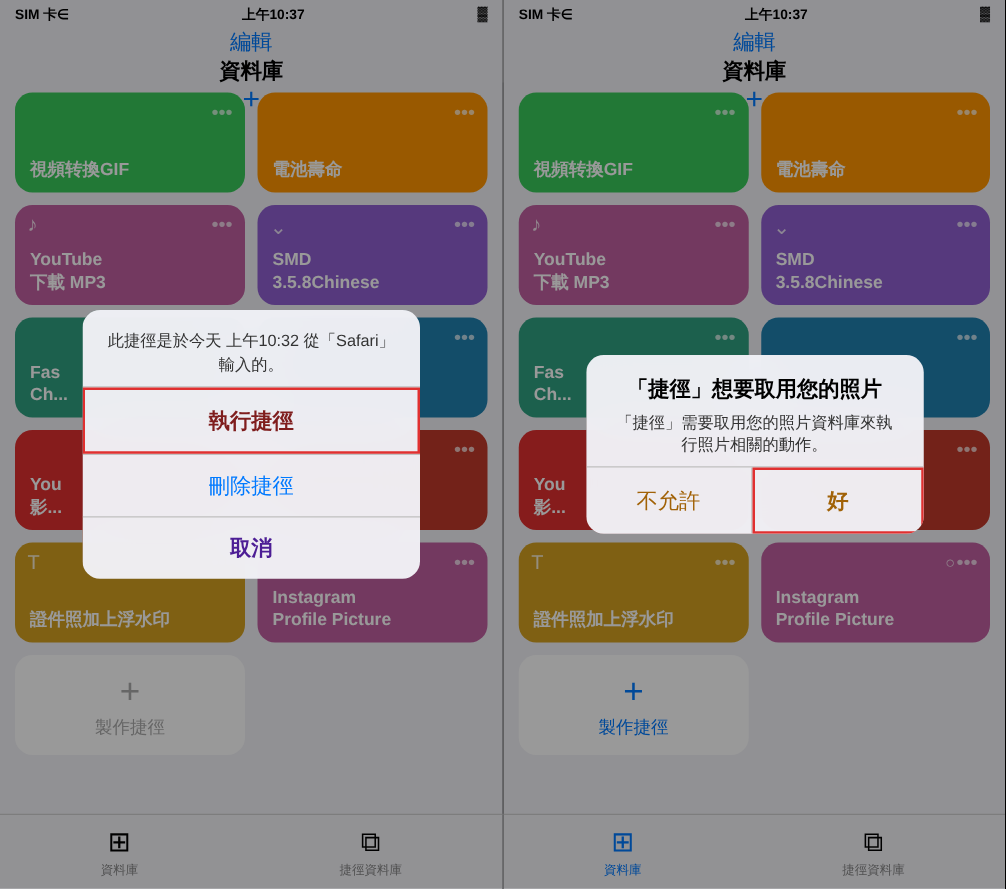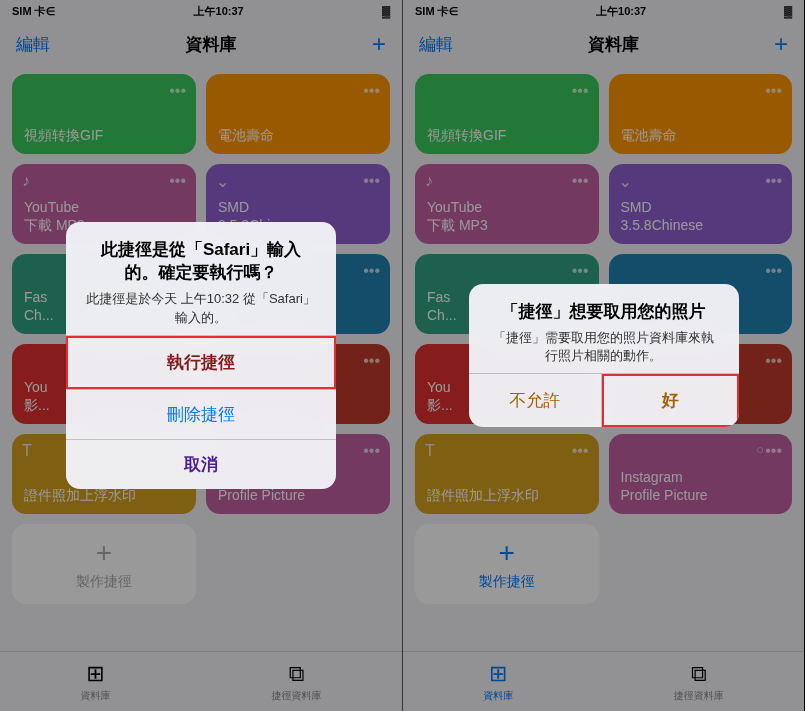--- a/index.html
+++ b/index.html
@@ -36,20 +36,21 @@
     .status-right { display: flex; align-items: center; gap: 4px; }
 
     
     .nav-bar {
       height: 44px;
       background: #f2f2f7;
       display: flex;
       align-items: center;
       justify-content: space-between;
       padding: 0 16px;
+      flex-direction: column;
     }
     .nav-title { font-size: 17px; font-weight: 600; color: #000; }
     .nav-edit { font-size: 17px; color: #007aff; }
     .nav-add { font-size: 24px; color: #007aff; line-height: 1; }
 
     
     .shortcuts-grid {
       display: grid;
       grid-template-columns: 1fr 1fr;
       gap: 10px;
@@ -61,21 +62,21 @@
       padding: 10px 12px;
       min-height: 80px;
       position: relative;
       display: flex;
       flex-direction: column;
       justify-content: flex-end;
     }
 
     .shortcut-tile .tile-label {
       font-size: 14px;
-      font-weight: 400;
+      font-weight: 700;
       color: #fff;
       line-height: 1.3;
     }
     .shortcut-tile .tile-menu {
       position: absolute;
       top: 8px;
       right: 10px;
       color: rgba(255,255,255,0.7);
       font-size: 16px;
     }
@@ -284,21 +285,20 @@
     </div>
     <div class="tile-add">
       <span class="add-plus">+</span>
       <span class="add-label">製作捷徑</span>
     </div>
   </div>
 
   <div class="modal-overlay">
     <div class="modal-box">
       <div class="modal-content">
-        <div class="modal-title">此捷徑是從「Safari」輸入的。確定要執行嗎？</div>
         <div class="modal-desc">此捷徑是於今天 上午10:32 從「Safari」輸入的。</div>
       </div>
       <div class="btn-divider"></div>
       <button class="modal-btn execute">執行捷徑</button>
       <div class="btn-divider"></div>
       <button class="modal-btn delete">刪除捷徑</button>
       <div class="btn-divider"></div>
       <button class="modal-btn cancel">取消</button>
     </div>
   </div>

